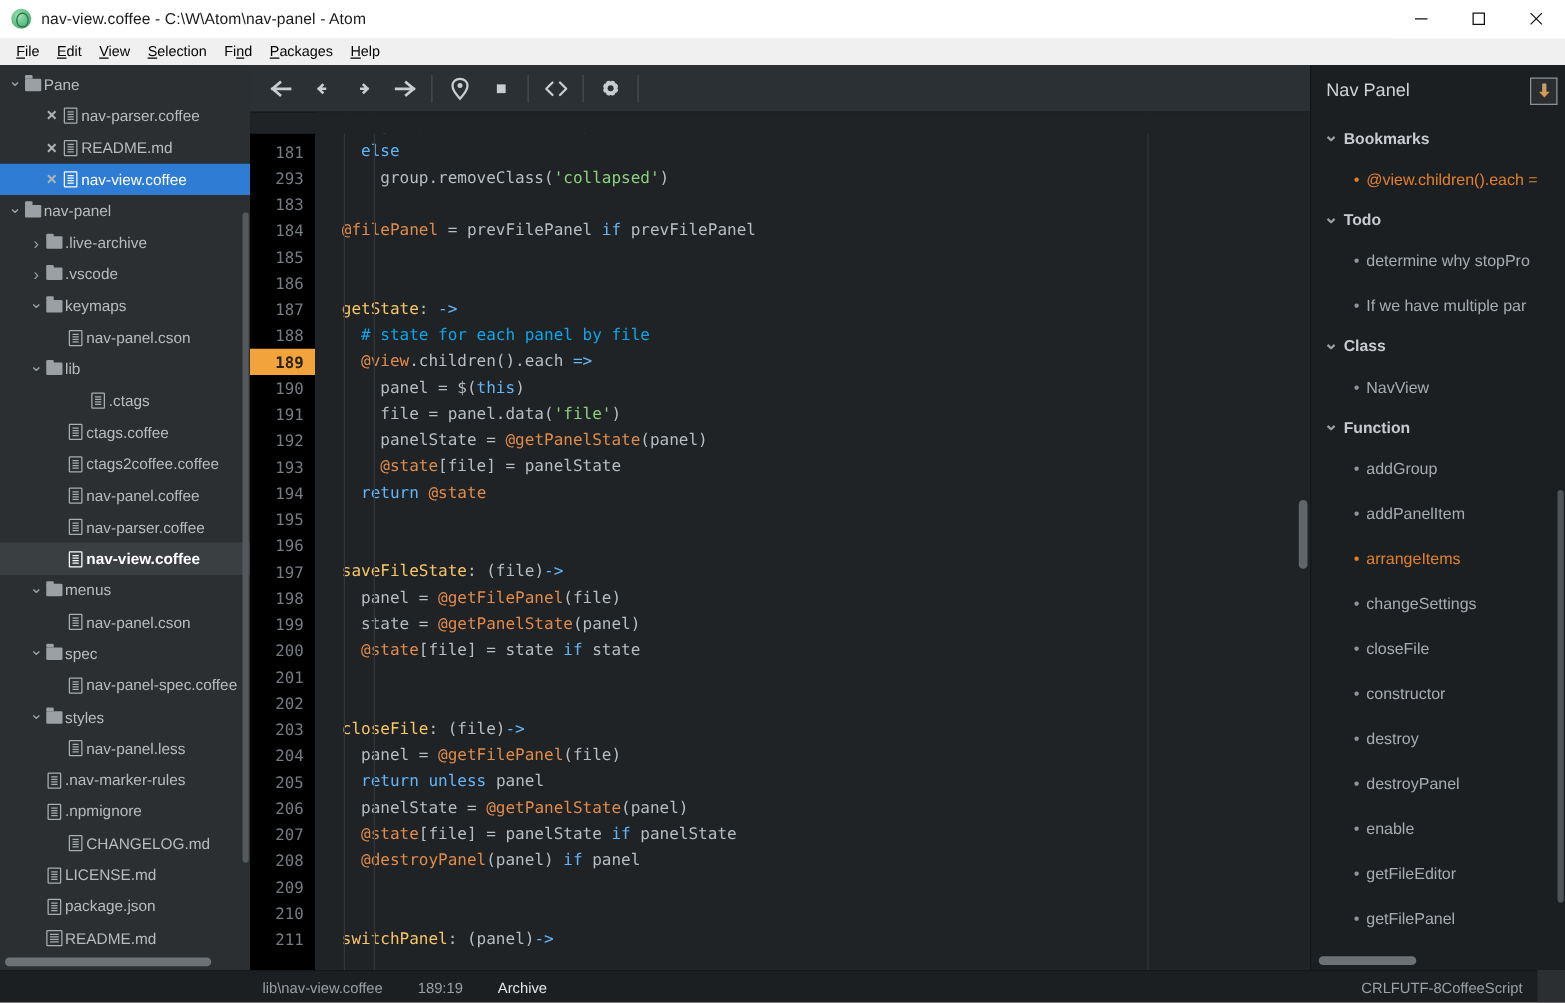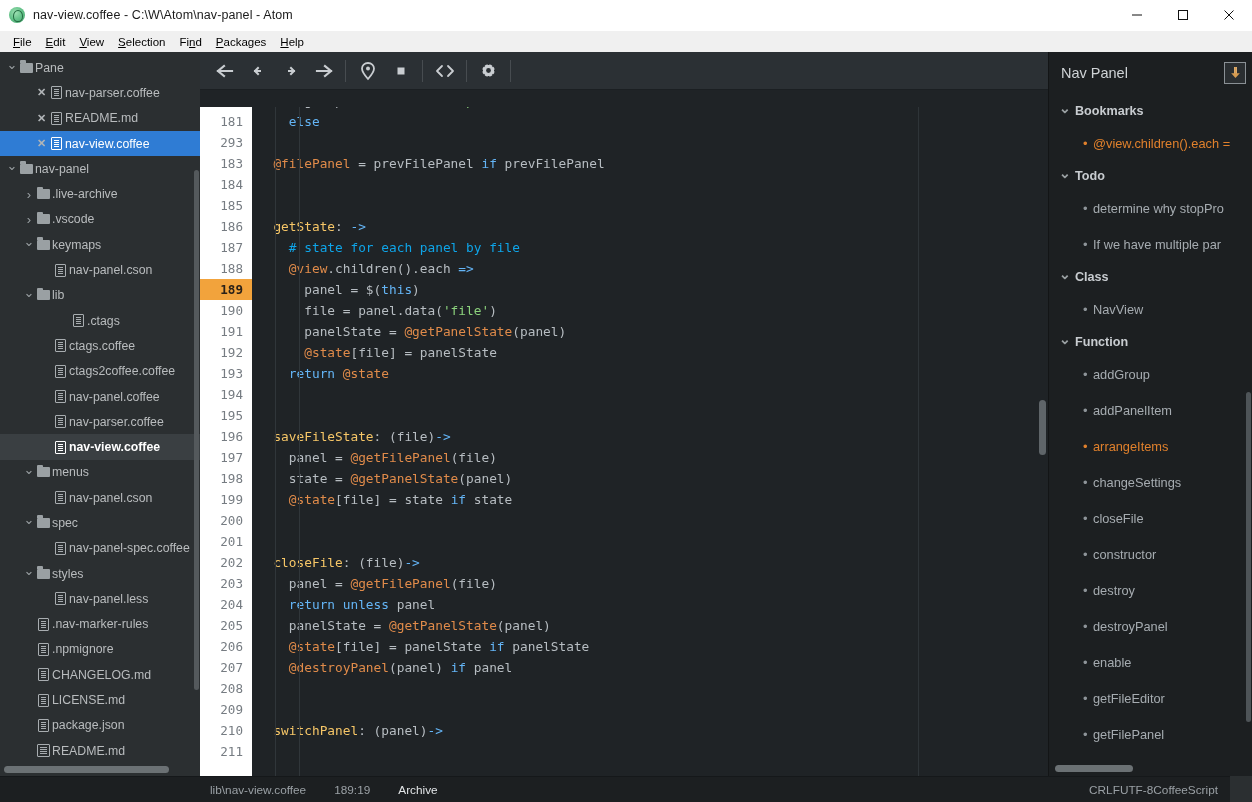--- a/index.html
+++ b/index.html
@@ -145,21 +145,21 @@
   .tsep { width: 1px; height: 22px; background: #474c50; margin: 0 5px; }
   .tb-lead { width: 8px; }
 
   .editor {
     flex: 1 1 auto; position: relative; overflow: hidden;
     background: #1f2326;
     display: flex;
   }
   .gutter {
     width: 52px; flex: 0 0 52px;
-    background: #ffffff;
+    background: #000000;
     padding-top: 0;
     font-family: "DejaVu Sans Mono", monospace;
     font-size: 12.6px;
     color: #767c82;
     text-align: right;
   }
   .gutter .gl {
     height: 21px; line-height: 21px; padding-right: 9px;
   }
   .gutter .gl.cursor { background: #f2a33c; color: #2a2118; font-weight: bold; }
@@ -460,21 +460,21 @@
             </span>
             <span class="lbl">.nav-marker-rules</span>
           </div>
           <div class="row" style="padding-left: 23px;">
             <span class="twisty"></span>
             <span class="ic">
               <span class="file-ic"></span>
             </span>
             <span class="lbl">.npmignore</span>
           </div>
-          <div class="row" style="padding-left: 23px;">
+          <div class="row" style="padding-left: 40px;">
             <span class="twisty"></span>
             <span class="ic">
               <span class="file-ic"></span>
             </span>
             <span class="lbl">CHANGELOG.md</span>
           </div>
           <div class="row" style="padding-left: 23px;">
             <span class="twisty"></span>
             <span class="ic">
               <span class="file-ic"></span>
@@ -598,20 +598,21 @@
             <div class="gl">209</div>
             <div class="gl">210</div>
             <div class="gl">211</div>
           </div>
         <div class="code" id="code">
           <div class="guide" style="left:23px"></div>
           <div class="guide" style="left:47px"></div>
           <div class="code-vline"></div>
         <div class="cl"><span class="pn">      group.addClass(</span><span class="st">'collapsed'</span><span class="pn">)</span></div>
             <div class="cl"><span class="pn">    </span><span class="k">else</span></div>
+            <div class="cl"><span class="pn">      group.removeClass(</span><span class="st">'collapsed'</span><span class="pn">)</span></div>
             <div class="cl"><span class="pn"></span></div>
             <div class="cl"><span class="at">  @filePanel</span><span class="pn"> = prevFilePanel </span><span class="k">if</span><span class="pn"> prevFilePanel</span></div>
             <div class="cl"><span class="pn"></span></div>
             <div class="cl"><span class="pn"></span></div>
             <div class="cl"><span class="fn">  getState</span><span class="pn">: </span><span class="k">-&gt;</span></div>
             <div class="cl"><span class="cm">    # state for each panel by file</span></div>
             <div class="cl"><span class="at">    @view</span><span class="pn">.children().each </span><span class="k">=&gt;</span></div>
             <div class="cl"><span class="pn">      panel = $(</span><span class="k">this</span><span class="pn">)</span></div>
             <div class="cl"><span class="pn">      file = panel.data(</span><span class="st">'file'</span><span class="pn">)</span></div>
             <div class="cl"><span class="pn">      panelState = </span><span class="at">@getPanelState</span><span class="pn">(panel)</span></div>

